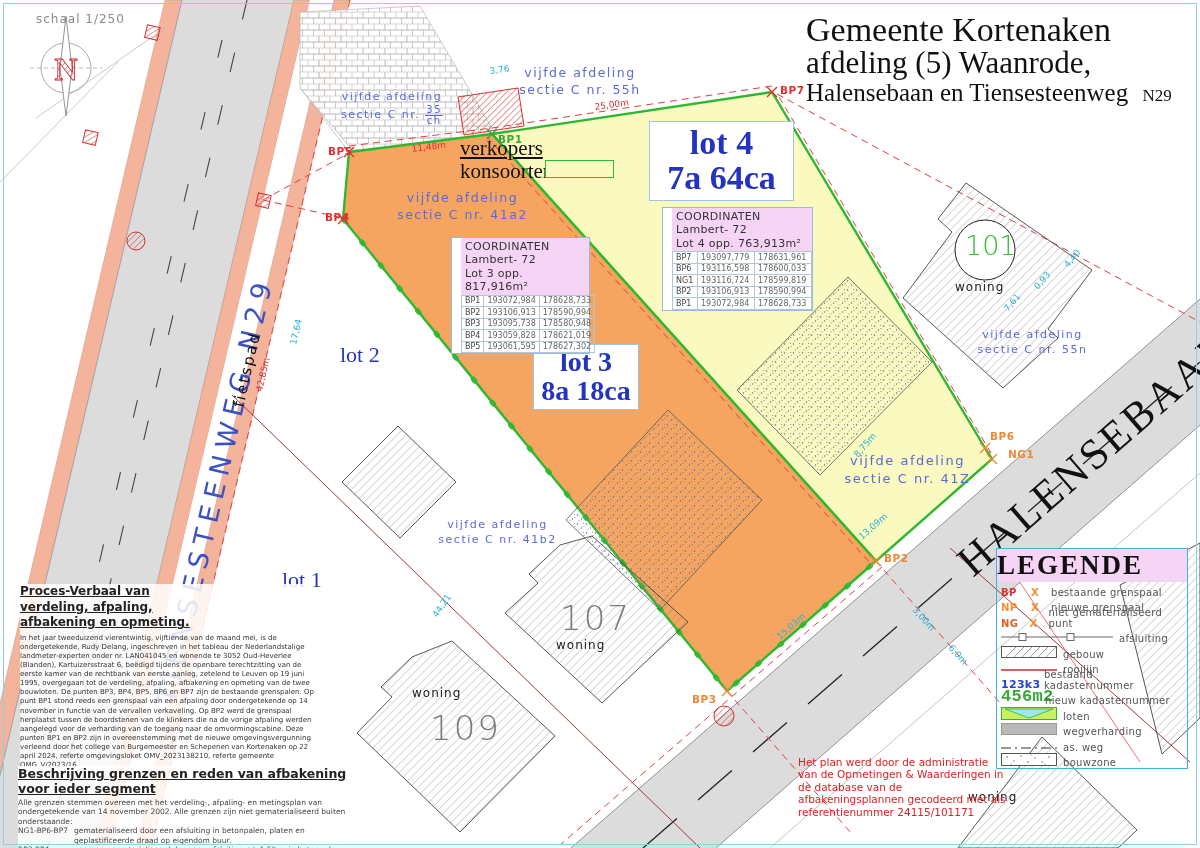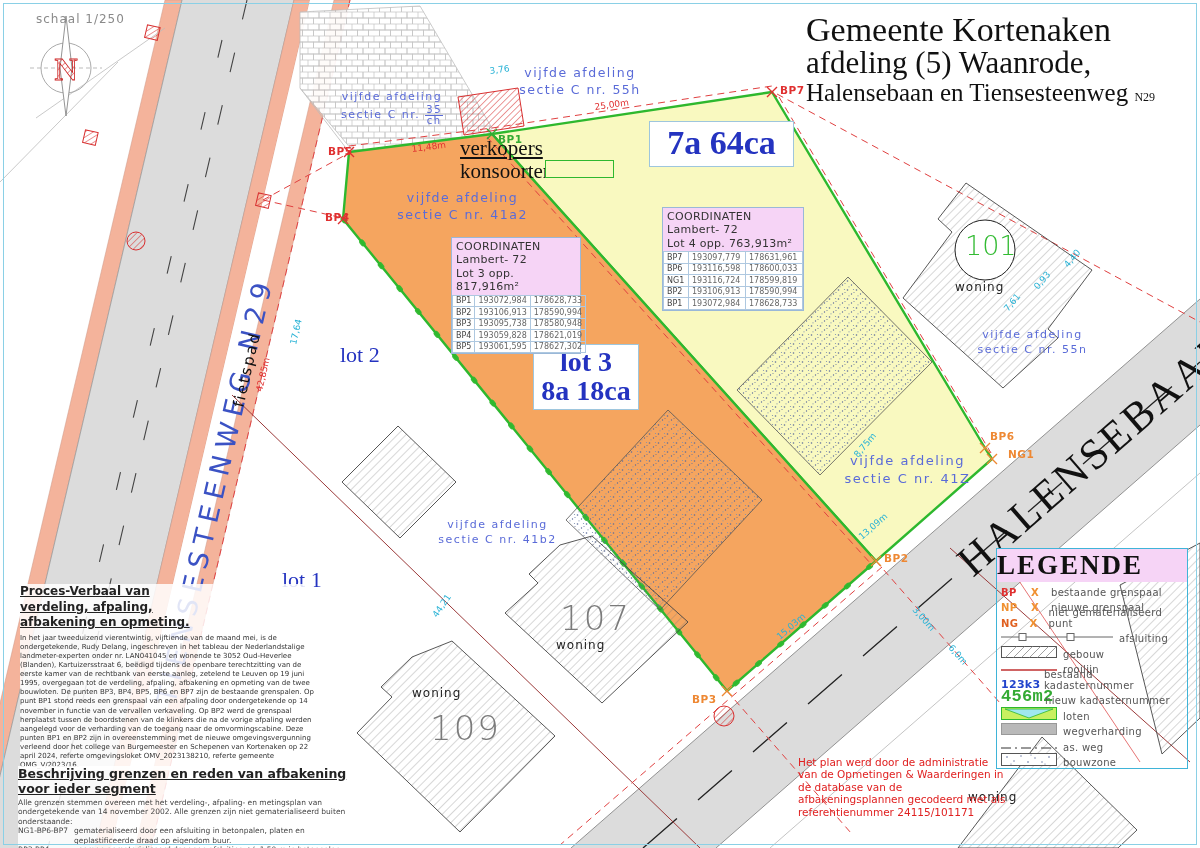--- a/index.html
+++ b/index.html
@@ -6,41 +6,41 @@
   #page{position:relative;width:1200px;height:848px;overflow:hidden;background:#fff;
         font-family:"DejaVu Sans",sans-serif;}
   .frame{position:absolute;inset:3px;border:1.5px solid #8ad0e6;pointer-events:none;z-index:5;}
   svg.map{position:absolute;left:0;top:0;z-index:1;}
   .abs{position:absolute;z-index:2;}
   
   .title-block{left:806px;top:12px;width:390px;color:#111;font-family:"Liberation Serif",serif;line-height:1.04;}
   .t1{font-size:34px;}
   .t2{font-size:31px;}
   .t3{font-size:25px;}
-  .t3 .small{font-size:12px;}
+  .t3 .small{font-size:17px;margin-left:8px;}
   .t4{font-size:25px;}
   .scale-label{left:36px;top:12px;font-size:12px;color:#8a8a8a;letter-spacing:1px;}
   .cadtext{color:#5a6bd8;letter-spacing:1.5px;text-align:center;line-height:1.35;font-size:12.5px;}
   .cad-sm{font-size:11px;}
   .frac{display:inline-block;vertical-align:-6px;text-align:center;line-height:1;}
   .frac .num{display:block;font-size:10px;border-bottom:1px solid #5a6bd8;padding:0 1px;}
   .frac .den{display:block;font-size:10px;}
   .lotbox{background:#fff;border:1px solid #9ec6dd;color:#2433c0;font-family:"Liberation Serif",serif;
           font-weight:bold;text-align:center;line-height:1.02;}
   .lot4box{left:649px;top:121px;width:143px;padding:4px 0 5px;font-size:34px;}
   .lot3box{left:533px;top:344px;width:104px;padding:3px 0 4px;font-size:28px;}
   .lotplain{color:#2433c0;font-family:"Liberation Serif",serif;font-size:22px;}
   .verkopers{left:460px;top:137px;color:#111;font-family:"Liberation Serif",serif;font-size:21px;line-height:1.08;}
   .verkopers .u{text-decoration:underline;}
   .house-num{color:#7a7a7a;font-size:34px;font-weight:200;letter-spacing:2px;}
   .woning{color:#222;font-size:12px;letter-spacing:1px;}
   .bp{font-size:10.5px;font-weight:bold;letter-spacing:.5px;}
   .bp.red{color:#e03030;} .bp.org{color:#ee8833;} .bp.grn{color:#33aa33;}
   
-  .ctable{background:#fff;border:1px solid #9ab8d8;font-size:8px;color:#666;}
+  .ctable{background:#fff;border:1px solid #9ab8d8;font-size:8px;color:#666;padding-left:9px;}
   .ctable .chead{background:#f6d4f6;color:#333;padding:2px 4px 1px;font-size:11px;line-height:1.22;letter-spacing:.3px;}
   .ctable table{border-collapse:collapse;width:100%;}
   .ctable td{border:1px solid #aec8e0;padding:0 3px;height:10.5px;white-space:nowrap;}
   .ctable td.k{color:#444;}
   .tbl3{left:451px;top:237px;width:128px;}
   .tbl4{left:662px;top:207px;width:140px;}
   
   .legend{left:996px;top:548px;width:190px;border:1px solid #3fb4d8;background:transparent;}
   .legend .ltitle{background:#f6d4f6;font-family:"Liberation Serif",serif;font-weight:bold;font-size:27px;
                   letter-spacing:2px;color:#111;padding:1px 0;}
@@ -249,20 +249,21 @@
   <div class="abs cadtext" style="left:825px;top:452px;width:165px;font-size:13px;">
     <div>vijfde afdeling</div>
     <div>sectie C nr. 41Z</div>
   </div>
   <div class="abs cadtext cad-sm" style="left:955px;top:328px;width:155px;">
     <div>vijfde afdeling</div>
     <div>sectie C nr. 55n</div>
   </div>
 
   <div class="abs lotbox lot4box">
+    <div>lot 4</div>
     <div>7a 64ca</div>
   </div>
   <div class="abs lotbox lot3box">
     <div>lot 3</div>
     <div>8a 18ca</div>
   </div>
   <div class="abs lotplain" style="left:340px;top:342px;">lot 2</div>
   <div class="abs lotplain" style="left:282px;top:567px;">lot 1</div>
 
   <div class="abs verkopers">

